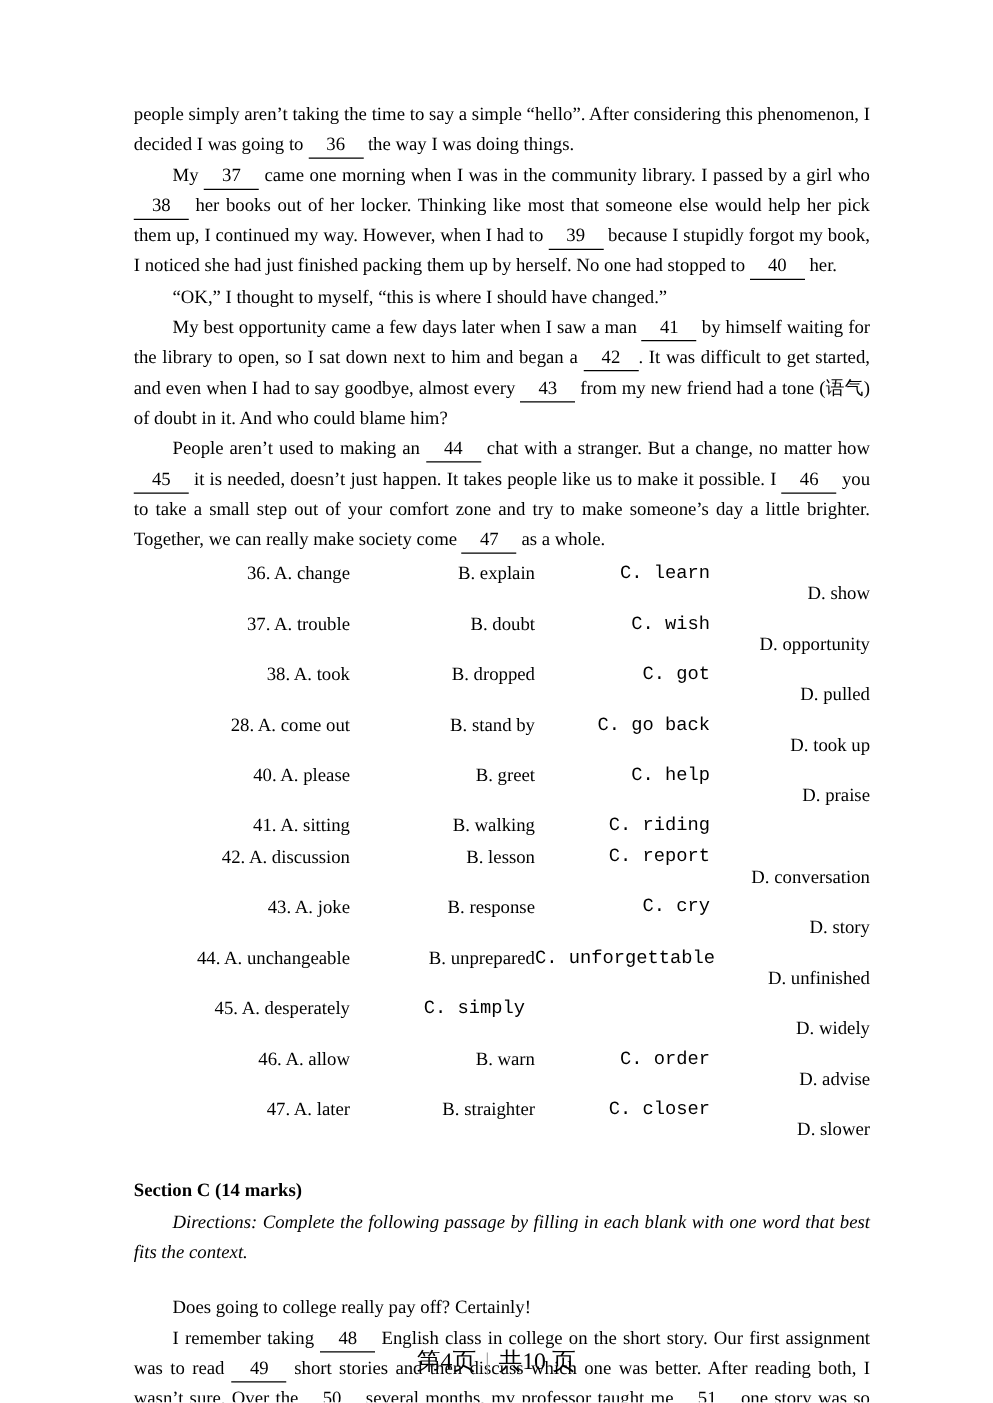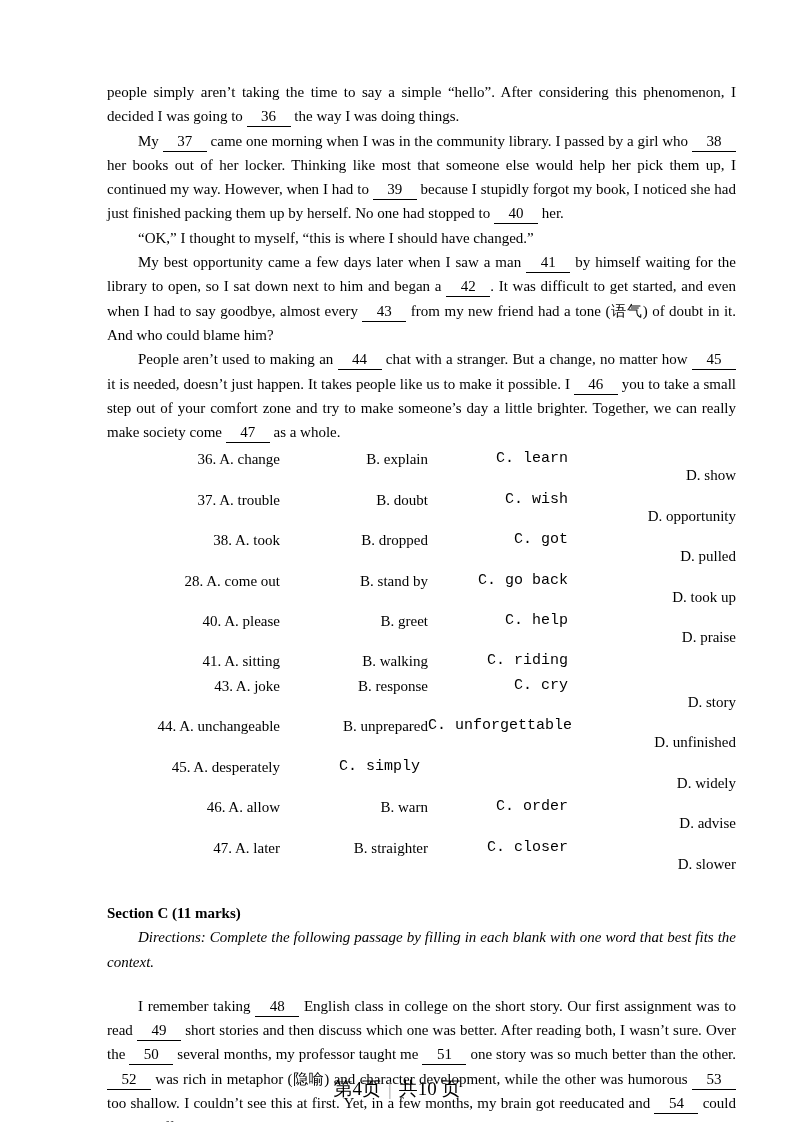--- a/index.html
+++ b/index.html
@@ -4,21 +4,21 @@
 <style>
   html, body { margin: 0; padding: 0; background: #ffffff; }
   .page {
     position: relative;
     width: 794px;
     height: 1122px;
     margin: 0 auto;
     background: #ffffff;
     color: #000000;
     font-family: "Liberation Serif", "DejaVu Serif", serif;
-    padding: 80px 58px 0 107px;
+    padding: 80px 98px 0 107px;
     box-sizing: border-box;
     overflow: hidden;
   }
   .para {
     margin: 0;
     font-size: 15px;
     line-height: 24.3px;
     text-align: justify;
   }
   .indent { text-indent: 31px; }
@@ -97,20 +97,26 @@
         <div class="opt-cell c1">B. greet</div>
         <div class="opt-cell c2">C. help</div>
         <div class="opt-cell c3">D. praise</div>
       </div>
       <div class="opt-row">
         <div class="opt-cell c0">41. A. sitting</div>
         <div class="opt-cell c1">B. walking</div>
         <div class="opt-cell c2">C. riding</div>
       </div>
       <div class="opt-row">
+        <div class="opt-cell c0">42. A. discussion</div>
+        <div class="opt-cell c1">B. lesson</div>
+        <div class="opt-cell c2">C. report</div>
+        <div class="opt-cell c3">D. conversation</div>
+      </div>
+      <div class="opt-row">
         <div class="opt-cell c0">43. A. joke</div>
         <div class="opt-cell c1">B. response</div>
         <div class="opt-cell c2">C. cry</div>
         <div class="opt-cell c3">D. story</div>
       </div>
       <div class="opt-row">
         <div class="opt-cell c0">44. A. unchangeable</div>
         <div class="opt-cell c1">B. unprepared</div>
         <div class="opt-cell c2">C. unforgettable</div>
         <div class="opt-cell c3">D. unfinished</div>
@@ -127,25 +133,26 @@
         <div class="opt-cell c3">D. advise</div>
       </div>
       <div class="opt-row">
         <div class="opt-cell c0">47. A. later</div>
         <div class="opt-cell c1">B. straighter</div>
         <div class="opt-cell c2">C. closer</div>
         <div class="opt-cell c3">D. slower</div>
       </div>
     </div>
 
-  <p class="sec-heading">Section C (11 marks)</p>
+  <p class="sec-heading">Section C (14 marks)</p>
 
   <p class="para indent directions">Directions: Complete the following passage by filling in each blank with one word that best fits the context.</p>
 
   <div id="sectionc-passage" class="passage2">
+      <p class="para indent">Does going to college really pay off?  Certainly!</p>
       <p class="para indent">I remember taking <span class="blank">48</span> English class in college on the short story. Our first assignment was to read <span class="blank">49</span> short stories and then discuss which one was better. After reading both, I wasn’t sure. Over the <span class="blank">50</span> several months, my professor taught me <span class="blank">51</span> one story was so much better than the other. <span class="blank">52</span> was rich in metaphor (隐喻) and character development, while the other was humorous <span class="blank">53</span> too shallow. I couldn’t see this at first. Yet, in a few months, my brain got reeducated and <span class="blank">54</span> could see the difference between good and bad writing and could appreciate literature at a whole new level.</p>
     </div>
 
   <div class="footer">
     <span>第4页</span><span class="sep">|</span><span>共10 页</span>
   </div>
 
 </div>
 
 </body></html>

